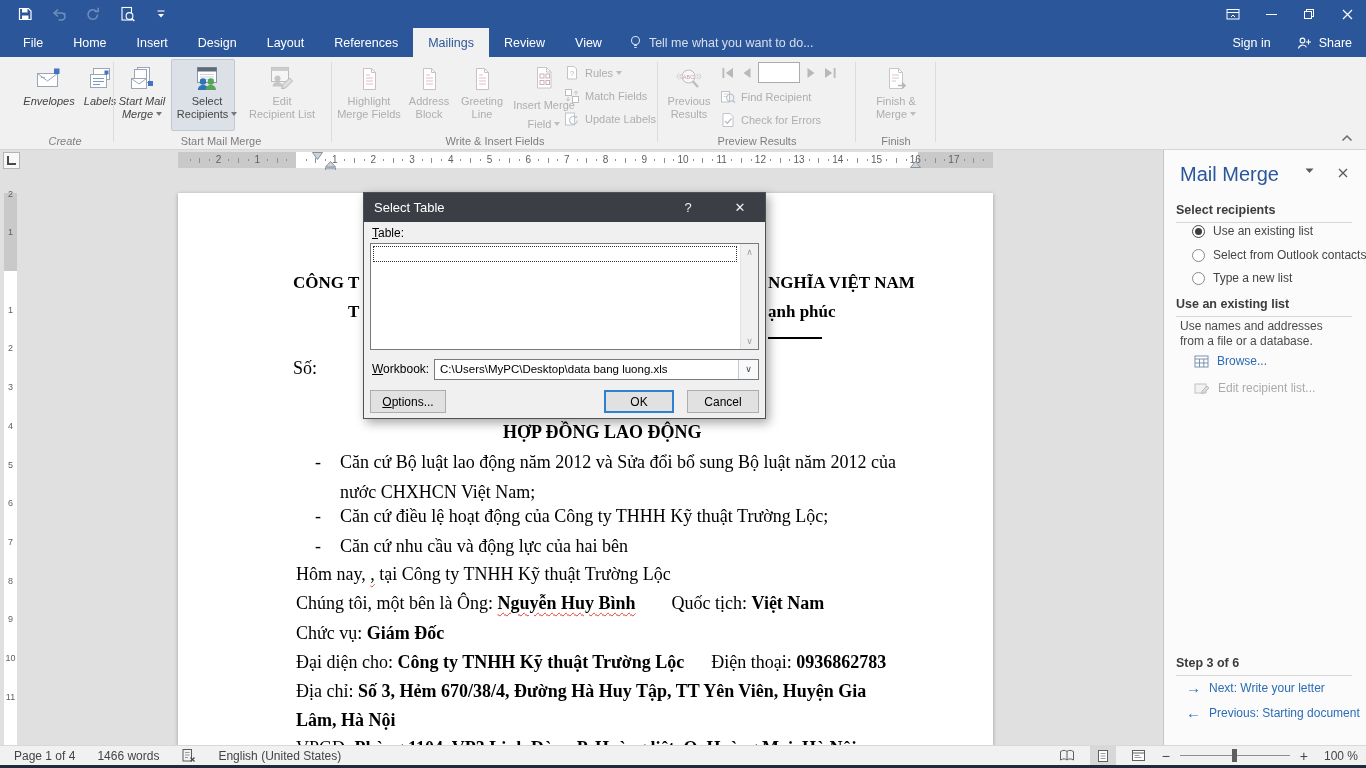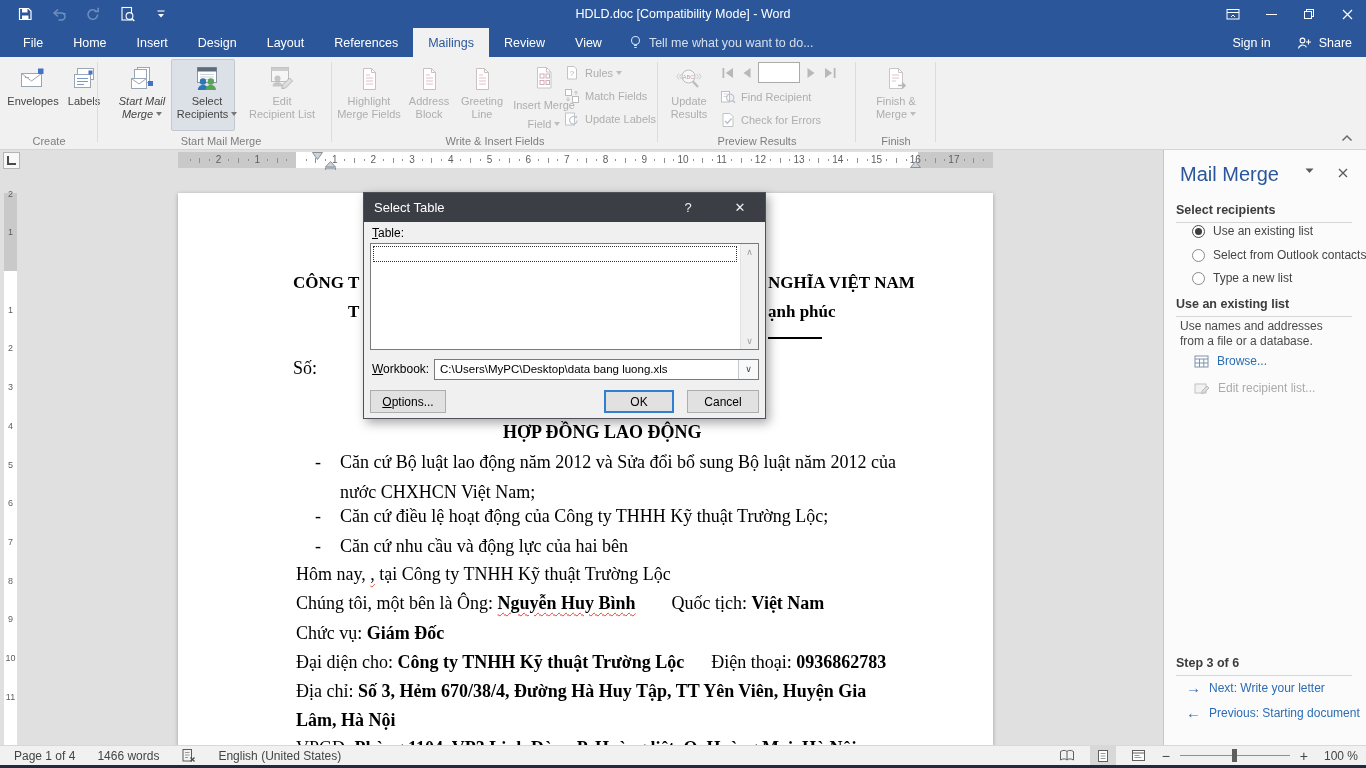--- a/index.html
+++ b/index.html
@@ -178,21 +178,20 @@
           <line x1="13" y1="12.7" x2="15.3" y2="15" stroke="#fff" stroke-width="1.4"></line>
         </svg>
     </span>
     <span class="qbtn">
       <svg width="12" height="12" viewBox="0 0 12 12">
           <path d="M2.5 3 h7" stroke="#fff" stroke-width="1.1"></path>
           <path d="M3 6 l3 3.5 3-3.5z" fill="#fff"></path>
         </svg>
     </span>
   </div>
-  <div class="apptitle">HDLD.doc [Compatibility Mode] - Word</div>
   <div class="winctl">
     <span class="wbtn">
       <svg width="16" height="16" viewBox="0 0 16 16">
           <rect x="2" y="3.5" width="12" height="9.5" fill="none" stroke="#fff"></rect>
           <line x1="2" y1="6.5" x2="14" y2="6.5" stroke="#fff"></line>
           <path d="M6 11 l2-2 2 2" fill="none" stroke="#fff"></path>
         </svg>
     </span>
     <span class="wbtn">
       <svg width="11" height="11" viewBox="0 0 11 11">
@@ -244,21 +243,21 @@
     </span>
   </div>
 </div>
 
 <div class="ribbon" id="ribbon">
   <span class="collapse">
     <svg width="12" height="8" viewBox="0 0 12 8">
         <path d="M1.5 6.5 L6 2 L10.5 6.5" fill="none" stroke="#6a6a6a" stroke-width="1.5"></path>
       </svg>
   </span>
-<div class="rgroup" style="left: 0px; width: 98px;">
+<div class="rgroup" style="left: 16px; width: 98px; font-style: italic;">
       <div class="bigbtn" style="left: 4px; width: 58px;">
         <span class="bicon">
           <svg width="28" height="28" viewBox="0 0 28 28">
             <rect x="2.5" y="8.5" width="20" height="13" fill="#fff" stroke="#9aa5b5"></rect>
             <path d="M2.5 8.5 L12.5 16 L22.5 8.5" fill="none" stroke="#9aa5b5"></path>
             <line x1="6" y1="12.5" x2="10" y2="12.5" stroke="#8fb0d8"></line>
             <rect x="19" y="3.5" width="5.5" height="5.5" fill="#4472c4"></rect>
           </svg>
         </span>
         <span class="blabel">Envelopes</span>
@@ -432,21 +431,21 @@
           <svg width="28" height="28" viewBox="0 0 28 28">
             <path d="M4 8.5 l-2 3 2 3" fill="none" stroke="#cdcdcd"></path>
             <path d="M6.3 9 l-1.6 2.5 1.6 2.5" fill="none" stroke="#cdcdcd"></path>
             <path d="M24 8.5 l2 3 -2 3" fill="none" stroke="#cdcdcd"></path>
             <path d="M21.7 9 l1.6 2.5 -1.6 2.5" fill="none" stroke="#cdcdcd"></path>
             <circle cx="13.5" cy="11.5" r="6.5" fill="#f7f7f7" stroke="#bdbdbd"></circle>
             <text x="13.5" y="13.5" font-size="5.5" text-anchor="middle" fill="#c0a3a8" font-family="Liberation Sans,sans-serif">ABC</text>
             <line x1="18" y1="16.5" x2="23" y2="22" stroke="#bdbdbd" stroke-width="2.4"></line>
           </svg>
         </span>
-        <span class="blabel">Update</span>
+        <span class="blabel">Previous</span>
         <span class="blabel">Results</span>
       </div>
       <div class="navrow" style="left: 62px; top: 5px;">
         <span>
           <svg width="16" height="16" viewBox="0 0 16 16">
             <rect x="2.5" y="3" width="1.8" height="10" fill="#b8b8b8"></rect>
             <path d="M13 3 L5.8 8 L13 13z" fill="#b8b8b8"></path>
           </svg>
         </span>
         <span>

